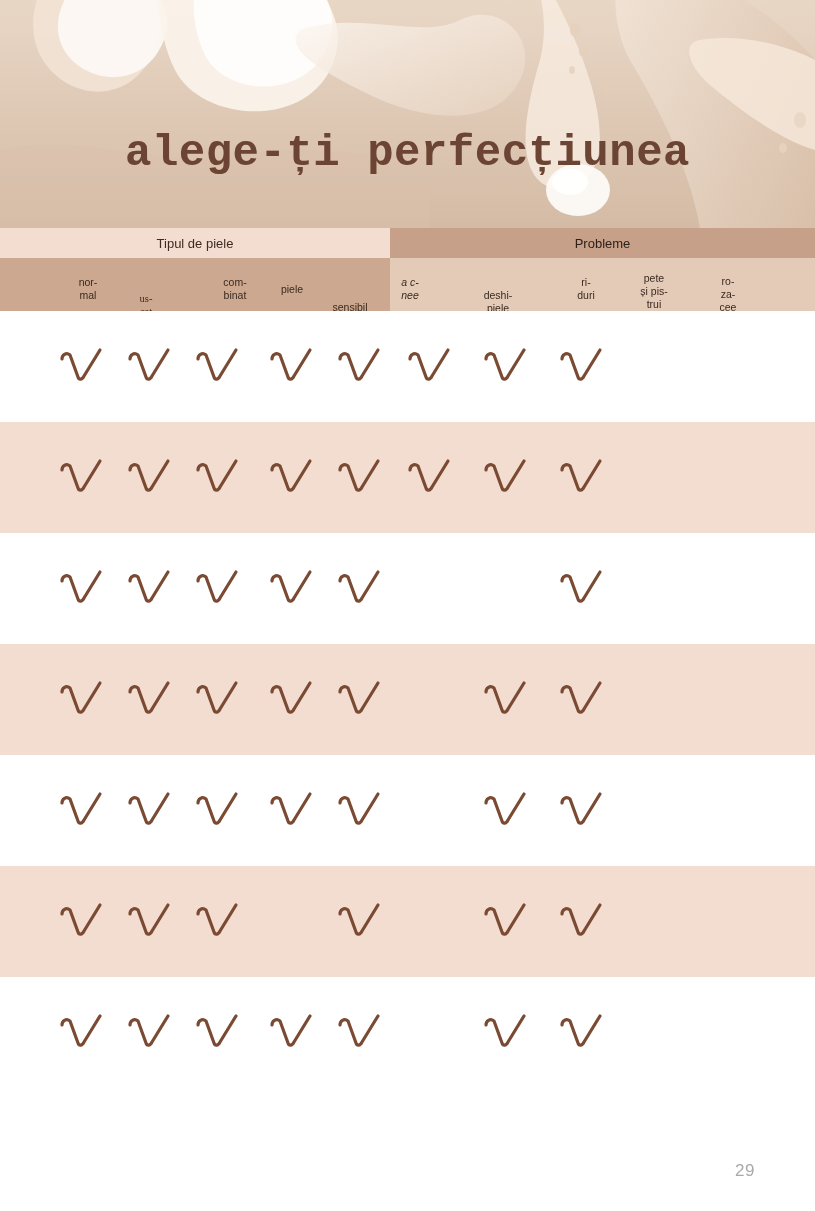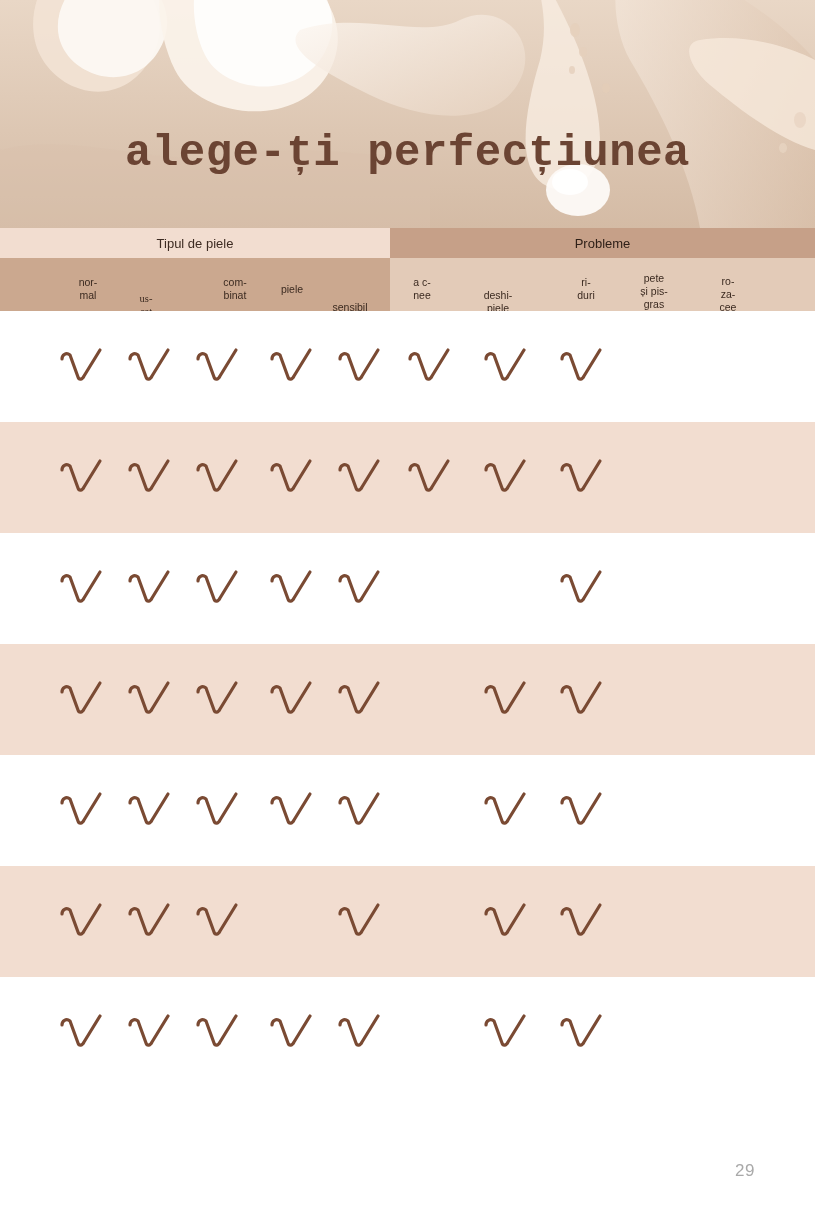--- a/index.html
+++ b/index.html
@@ -151,29 +151,29 @@
       <div class="colhead" style="left: 88px; top: 18px; transform: translateX(-50%);">nor-
 mal</div>
       <div class="colhead" style="left: 146px; top: 34px; transform: translateX(-50%); font-family: Liberation Serif, serif;">us-
 cat</div>
       <div class="colhead" style="left: 226px; top: 18px; transform: translateX(-50%); margin-left: 9px;">com-
 binat</div>
       <div class="colhead" style="left: 292px; top: 25px; transform: translateX(-50%);">piele</div>
       <div class="colhead" style="left: 350px; top: 43px; transform: translateX(-50%);">sensibil</div>
     </div>
     <div class="sub-problems">
-      <div class="colhead" style="left: 32px; top: 18px; transform: translateX(-50%);">a c-
+      <div class="colhead" style="left: 20px; top: 18px; transform: translateX(-50%); font-style: italic;">a c-
 nee</div>
       <div class="colhead" style="left: 108px; top: 31px; transform: translateX(-50%);">deshi-
 piele</div>
       <div class="colhead" style="left: 196px; top: 18px; transform: translateX(-50%);">ri-
 duri</div>
       <div class="colhead" style="left: 264px; top: 14px; transform: translateX(-50%);">pete
 și pis-
-gras</div>
+trui</div>
       <div class="colhead" style="left: 338px; top: 17px; transform: translateX(-50%);">ro-
 za-
 cee</div>
     </div>
   </div>
 
   <div class="matrix" id="matrix">
       <div class="row plain">
         <div class="check" style="left: 82px;">
           <svg viewBox="0 0 46 40" fill="none" xmlns="http://www.w3.org/2000/svg">

